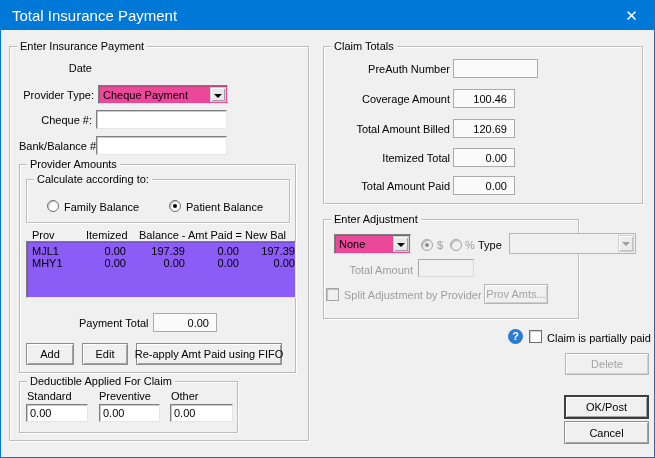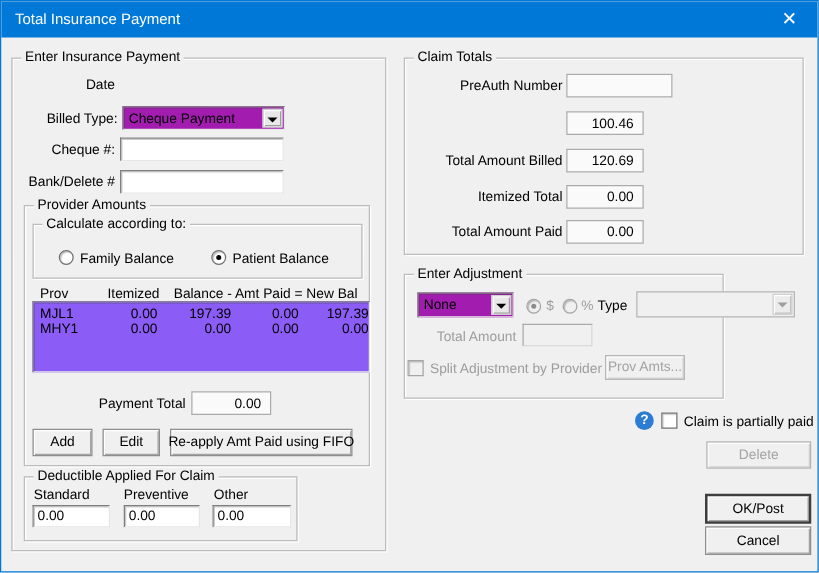--- a/index.html
+++ b/index.html
@@ -1,38 +1,38 @@
 <!DOCTYPE html>
 <html><head>
 <meta charset="utf-8">
 <style>
   html,body { margin:0; padding:0; }
   body { font-family:"Liberation Sans","DejaVu Sans",sans-serif; font-size:11px; color:#000; }
   .dialog { position:relative; width:655px; height:458px; background:#f0f0f0;
             border:1px solid #0078d7; box-sizing:border-box; overflow:hidden; }
   .titlebar { position:absolute; left:0; top:0; width:100%; height:29px; background:#0078d7; }
-  .title { position:absolute; left:11px; top:0; line-height:29px; color:#fff; font-size:12px; }
+  .title { position:absolute; left:11px; top:0; line-height:29px; color:#fff; font-size:15px; }
   .close-btn { position:absolute; right:0; top:0; width:45px; height:29px; color:#fff;
                font-size:15px; text-align:center; line-height:29px; cursor:default; }
   .groupbox { position:absolute; border:1px solid #bcbcbc; box-sizing:border-box;
               box-shadow:1px 1px 0 #ffffff, inset 1px 1px 0 #ffffff; }
   .legend { position:absolute; top:-7px; left:7px; background:#f0f0f0; padding:0 3px; white-space:nowrap; }
   .lbl { position:absolute; white-space:nowrap; line-height:13px; }
   .lbl.r { text-align:right; }
   .lbl.gray { color:#9d9d9d; }
   .field { position:absolute; background:#fff; box-sizing:border-box;
            border:1px solid; border-color:#7e7e7e #e6e6e6 #e6e6e6 #7e7e7e;
            box-shadow:inset 1px 1px 0 rgba(64,64,64,0.28);
            line-height:15px; padding:1px 3px; white-space:nowrap; overflow:hidden; }
   .flatfield { position:absolute; background:#fafafa; box-sizing:border-box;
                border:1px solid #ababab; line-height:16px; padding:1px 7px;
                text-align:right; white-space:nowrap; }
   .field.disabled { background:#f0f0f0; border-color:#a9a9a9 #d9d9d9 #d9d9d9 #a9a9a9;
                     box-shadow:none; }
-  .combo { position:absolute; background:#a21caf; box-sizing:border-box;
+  .combo { position:absolute; background:#ec4899; box-sizing:border-box;
            border:1px solid; border-color:#7e7e7e #e6e6e6 #e6e6e6 #7e7e7e;
            box-shadow:inset 1px 1px 0 rgba(64,64,64,0.28); line-height:16px; padding:1px 4px; }
   .combo .arrowbtn { position:absolute; right:1px; top:1px; bottom:1px; width:16px;
            background:#e8e8e8; border:1px solid #cfcfcf;
            box-shadow:inset 1px 1px 0 #fff, inset -1px -1px 0 #9e9e9e; box-sizing:border-box; }
   .combo .arrowbtn i { position:absolute; left:3px; top:6px; width:0; height:0;
            border-left:4px solid transparent; border-right:4px solid transparent;
            border-top:4px solid #000; }
   .combo.disabled { background:#f0f0f0; border-color:#b5b5b5; box-shadow:none; color:#9d9d9d; }
   .combo.disabled .arrowbtn { background:#ececec; box-shadow:inset 1px 1px 0 #fff, inset -1px -1px 0 #c0c0c0; }
@@ -74,32 +74,32 @@
     <span class="close-btn">✕</span>
   </div>
 
   <div class="groupbox" style="left:8px; top:45px; width:300px; height:395px;">
     <span class="legend">Enter Insurance Payment</span>
   </div>
 
   <span class="lbl r" style="left:18px; top:61px; width:73px;">Date</span>
   <div class="field" style="left:98px; top:56px; width:66px; height:18px;margin-top:28px;">2020-11-02</div>
 
-  <span class="lbl r" style="left:18px; top:88px; width:75px;">Billed Type:</span>
+  <span class="lbl r" style="left:18px; top:88px; width:75px;">Provider Type:</span>
   <div class="combo" style="left:97px; top:84px; width:130px; height:19px;">
     <span>Cheque Payment</span>
     <span class="arrowbtn">
         <i></i>
       </span>
   </div>
 
   <span class="lbl r" style="left:18px; top:113px; width:73px;">Cheque #:</span>
   <div class="field" style="left:95px; top:109px; width:131px; height:19px;"></div>
 
-  <span class="lbl r" style="left:18px; top:139px; width:73px;">Bank/Delete #</span>
+  <span class="lbl r" style="left:18px; top:139px; width:73px;">Bank/Balance #</span>
   <div class="field" style="left:95px; top:135px; width:131px; height:19px;"></div>
 
   <div class="groupbox" style="left:25px; top:178px; width:264px; height:44px;">
     <span class="legend">Calculate according to:</span>
   </div>
 
   <div class="groupbox" style="left:18px; top:163px; width:277px; height:209px;">
     <span class="legend">Provider Amounts</span>
   </div>
   <span class="radio" style="left:46px; top:199px;"></span>
@@ -145,20 +145,21 @@
   <span class="lbl" style="left:170px; top:389px;">Other</span>
   <div class="field" style="left:25px; top:403px; width:62px; height:18px;">0.00</div>
   <div class="field" style="left:98px; top:403px; width:61px; height:18px;">0.00</div>
   <div class="field" style="left:169px; top:403px; width:63px; height:18px;">0.00</div>
 
   <div class="groupbox" style="left:322px; top:45px; width:320px; height:158px;">
     <span class="legend">Claim Totals</span>
   </div>
   <span class="lbl r" style="left:330px; top:62px; width:119px;">PreAuth Number</span>
   <div class="flatfield" style="left:452px; top:58px; width:85px; height:19px;"></div>
+  <span class="lbl r" style="left:330px; top:92px; width:119px;">Coverage Amount</span>
   <div class="flatfield" style="left:452px; top:88px; width:62px; height:19px;padding-left:12px;">100.46</div>
   <span class="lbl r" style="left:330px; top:122px; width:119px;">Total Amount Billed</span>
   <div class="flatfield" style="left:452px; top:118px; width:62px; height:19px;">120.69</div>
   <span class="lbl r" style="left:330px; top:151px; width:119px;">Itemized Total</span>
   <div class="flatfield" style="left:452px; top:147px; width:62px; height:19px;">0.00</div>
   <span class="lbl r" style="left:330px; top:179px; width:119px;">Total Amount Paid</span>
   <div class="flatfield" style="left:452px; top:175px; width:62px; height:19px;">0.00</div>
 
   <div class="groupbox" style="left:322px; top:218px; width:256px; height:100px;">
     <span class="legend">Enter Adjustment</span>

